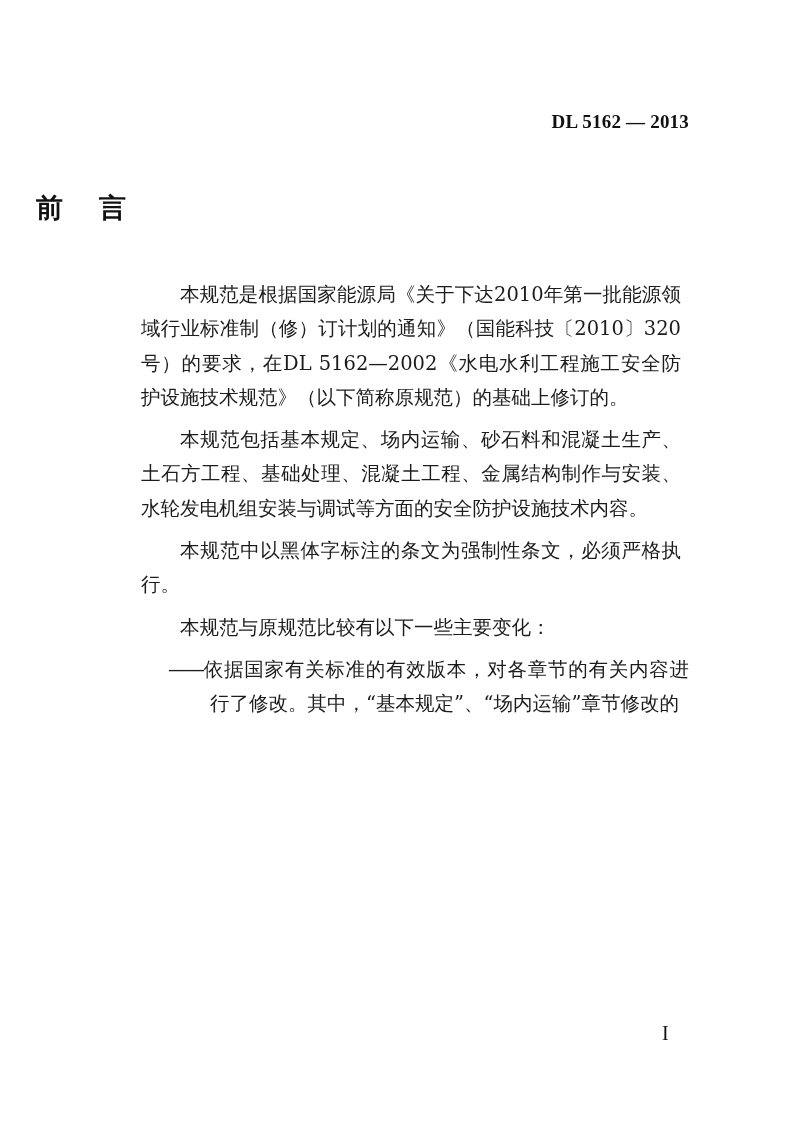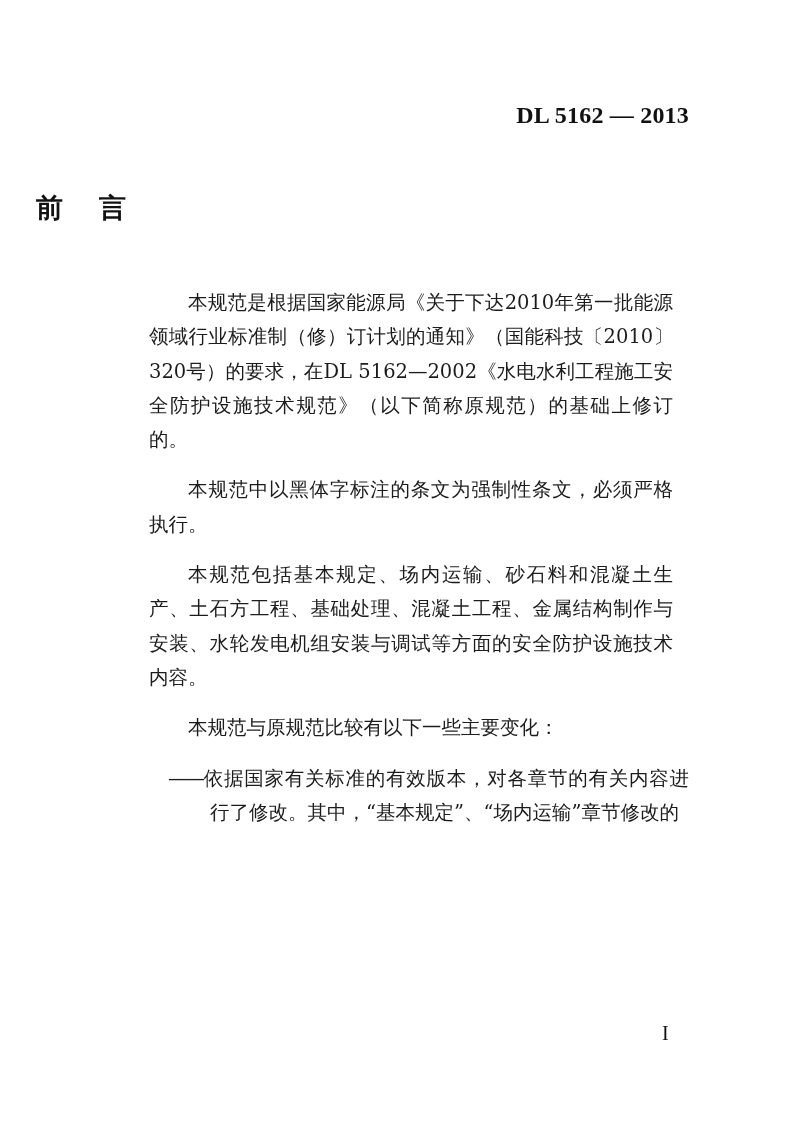--- a/index.html
+++ b/index.html
@@ -1,54 +1,54 @@
 <!DOCTYPE html>
 <html><head>
   <meta charset="utf-8">
   <style>
     html, body { margin: 0; padding: 0; background: #ffffff; }
     body { width: 793px; height: 1122px; position: relative; overflow: hidden; }
     .page { position: absolute; left: 0; top: 0; width: 793px; height: 1122px; background: #fff; color: #1a1a1a; }
     .std-code {
-      position: absolute; right: 104px; top: 102px;
+      position: absolute; right: 104px; top: 111px;
       font-family: "Liberation Serif", "DejaVu Serif", serif;
-      font-weight: bold; font-size: 24px; letter-spacing: 0.2px; color: #111;
+      font-weight: bold; font-size: 19px; letter-spacing: 0.2px; color: #111;
     }
     .title {
       position: absolute; left: 0; width: 793px; top: 190px; text-align: left;
       font-family: "DejaVu Serif", "Liberation Serif", serif;
       font-weight: bold; font-size: 27px; letter-spacing: 36px; color: #111;
       padding-left: 36px; box-sizing: border-box;
     }
     .body {
       position: absolute; left: 133px; top: 270px; width: 556px;
       font-family: "DejaVu Serif", "Liberation Serif", serif;
       font-size: 19.5px; line-height: 34.3px; color: #1c1c1c;
       text-align: justify;
     }
-    .para { margin: 16px; text-indent: 39px; text-align: justify; text-align-last: left; }
+    .para { margin: 8px; text-indent: 39px; text-align: justify; text-align-last: left; }
     .item { margin: 0; padding-left: 77px; text-indent: -42px; text-align: justify; text-align-last: left; }
     .item .dash { letter-spacing: -2px; }
     .page-num {
       position: absolute; left: 662px; top: 1022px;
       font-family: "Liberation Serif", "DejaVu Serif", serif;
       font-size: 20px; color: #111;
     }
   </style>
 </head>
 <body>
 
 <div class="page">
   <div class="std-code">DL 5162 — 2013</div>
 
   <div class="title">前言</div>
 
   <div class="body">
     <p class="para">本规范是根据国家能源局《关于下达2010年第一批能源领域行业标准制（修）订计划的通知》（国能科技〔2010〕320号）的要求，在DL 5162—2002《水电水利工程施工安全防护设施技术规范》（以下简称原规范）的基础上修订的。</p>
+    <p class="para">本规范包括基本规定、场内运输、砂石料和混凝土生产、土石方工程、基础处理、混凝土工程、金属结构制作与安装、水轮发电机组安装与调试等方面的安全防护设施技术内容。</p>
     <p class="para">本规范中以黑体字标注的条文为强制性条文，必须严格执行。</p>
-    <p class="para">本规范包括基本规定、场内运输、砂石料和混凝土生产、土石方工程、基础处理、混凝土工程、金属结构制作与安装、水轮发电机组安装与调试等方面的安全防护设施技术内容。</p>
     <p class="para">本规范与原规范比较有以下一些主要变化：</p>
 
     <p class="item"><span class="dash">——</span><span>依据国家有关标准的有效版本，对各章节的有关内容进行了修改。其中，“基本规定”、“场内运输”章节修改的</span></p>
   </div>
 
   <div class="page-num">I</div>
 </div>
 
 </body></html>

